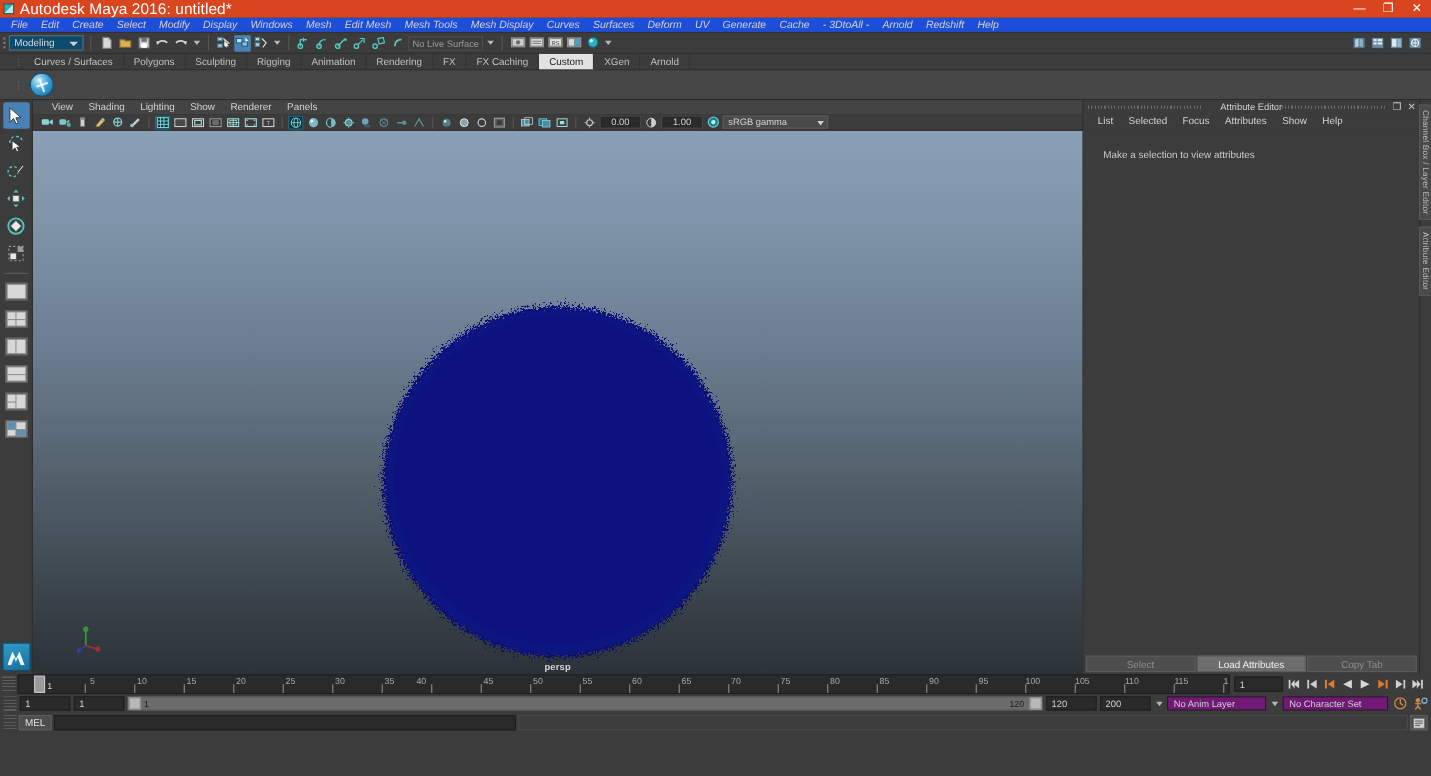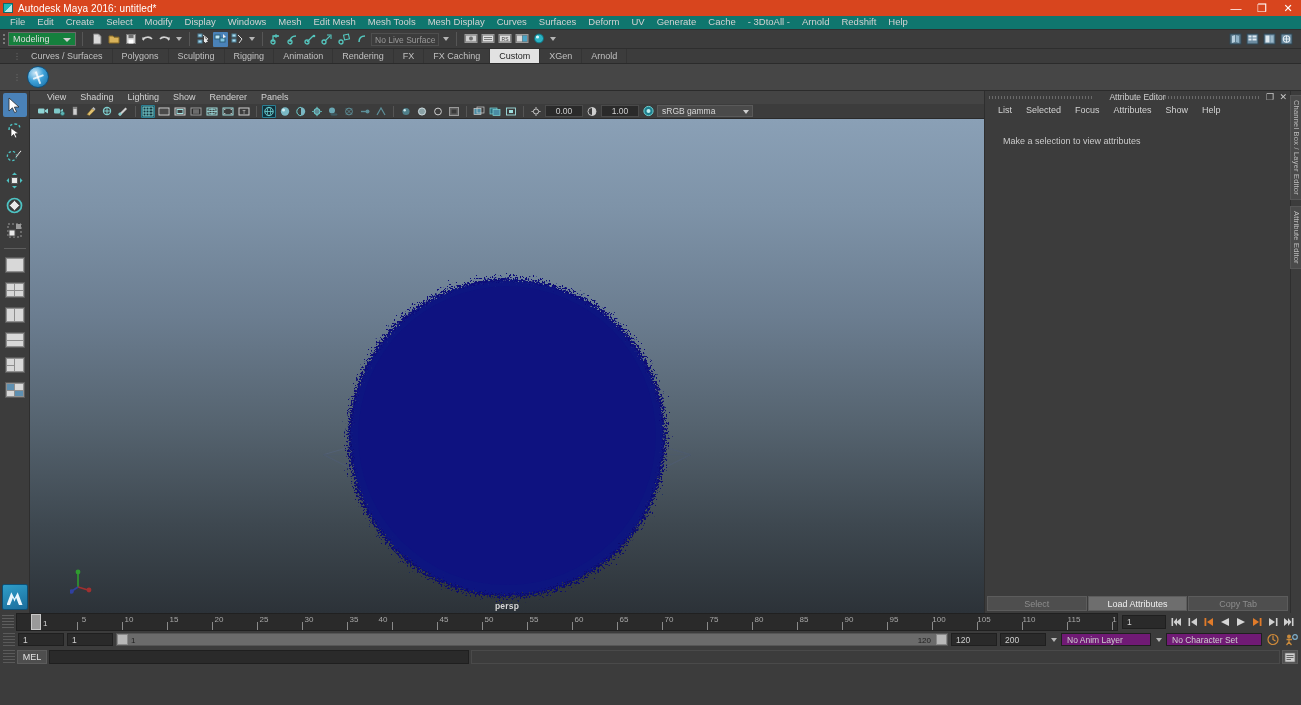--- a/index.html
+++ b/index.html
@@ -15,41 +15,41 @@
   
   .titlebar {
     height:16px; background:#d8451e; display:flex; align-items:center;
     padding-left:3px; position:relative;
   }
   .titlebar .app-ico {
     width:10px; height:10px; margin-right:5px;
     background:linear-gradient(135deg,#1fb7b7 0 50%, #bfe8e8 50% 100%);
     border:1px solid #0d6a6a;
   }
-  .titlebar .ttl { font-size:10px; color:#fff; letter-spacing:.1px; }
+  .titlebar .ttl { font-size:14px; color:#fff; letter-spacing:.1px; }
   .winbtns { position:absolute; right:0; top:0; height:16px; display:flex; }
   .winbtn {
     width:26px; height:16px; display:flex; align-items:center; justify-content:center;
     color:#ffffff; font-size:11px; line-height:1;
   }
 
   
   .menubar {
-    height:14px; background:#0f766e; display:flex; align-items:flex-end;
-    padding-left:4px; border-bottom:1px solid #303030;
+    height:14px; background:#1d4ed8; display:flex; align-items:flex-start;
+    padding-left:4px; border-bottom:1px solid #303030;font-style:italic;
   }
   .menubar .mi { padding:0 6px; font-size:9.5px; color:#d2d2d2; line-height:14px; white-space:nowrap; }
 
   
   .statusbar {
     height:19px; background:#3c3c3c; display:flex; align-items:center;
     padding:0 3px; border-bottom:1px solid #2e2e2e; gap:2px;
   }
   .menuset {
-    width:68px; height:14px; background:#15803d; border:1px solid #6a6a6a;
+    width:68px; height:14px; background:#0c4a6e; border:1px solid #6a6a6a;
     display:flex; align-items:center; padding-left:4px; font-size:9px; color:#dcdcdc;
     position:relative;
   }
   .menuset .car { position:absolute; right:4px; top:5px; border-left:4px solid transparent;
     border-right:4px solid transparent; border-top:4px solid #cfcfcf; }
   .vsep { width:1px; height:14px; background:#565656; margin:0 4px; }
   .dots { width:3px; height:14px; display:flex; flex-direction:column; justify-content:center; gap:2px; }
   .dots i { display:block; width:2px; height:2px; background:#7a7a7a; }
   .tbtn {
     width:15px; height:15px; display:flex; align-items:center; justify-content:center;

